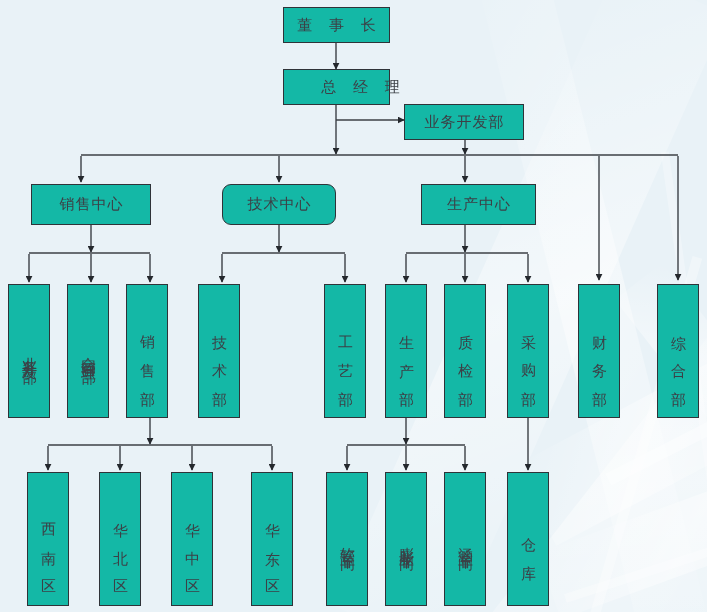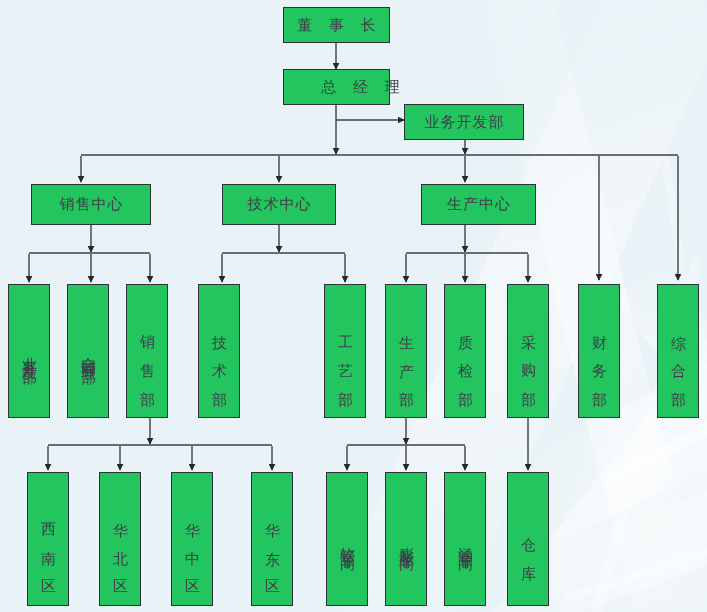--- a/index.html
+++ b/index.html
@@ -45,21 +45,21 @@
     position: absolute;
     left: 0; top: 0;
     width: 707px;
     height: 612px;
     z-index: 2;
   }
   .node {
     position: absolute;
     box-sizing: border-box;
     border: 1px solid #2f3338;
-    background: #22c55e;
+    background: #14b8a6;
     display: flex;
     align-items: center;
     justify-content: center;
     color: #3c4046;
     font-size: 15px;
     line-height: 1.0;
     letter-spacing: 0px;
     white-space: nowrap;
   }
   .node.horiz {
@@ -166,21 +166,21 @@
   <div id="node-layer">
 
     <div class="node horiz" style="left:283px;top:7px;width:107px;height:36px;">董 事 长</div>
 
     <div class="node horiz" style="left:283px;top:69px;width:107px;height:36px;padding-left:48px;">总 经 理</div>
 
     <div class="node horiz tight" style="left:404px;top:104px;width:120px;height:36px;">业务开发部</div>
 
     <div class="node horiz tight" style="left:31px;top:184px;width:120px;height:41px;text-align:right;">销售中心</div>
 
-    <div class="node horiz tight" style="left:222px;top:184px;width:114px;height:41px;">技术中心</div>
+    <div class="node horiz tight" style="left:222px;top:184px;width:114px;height:41px;border-radius:9px;">技术中心</div>
 
     <div class="node horiz tight" style="left:421px;top:184px;width:115px;height:41px;">生产中心</div>
 
     <div class="node vert" style="left:8px;top:284px;width:42px;height:134px;">业务开发部</div>
 
     <div class="node vert" style="left:67px;top:284px;width:42px;height:134px;">合同管理部</div>
 
     <div class="node vert looser" style="left:126px;top:284px;width:42px;height:134px;">销售部</div>
 
     <div class="node vert looser" style="left:198px;top:284px;width:42px;height:134px;">技术部</div>

